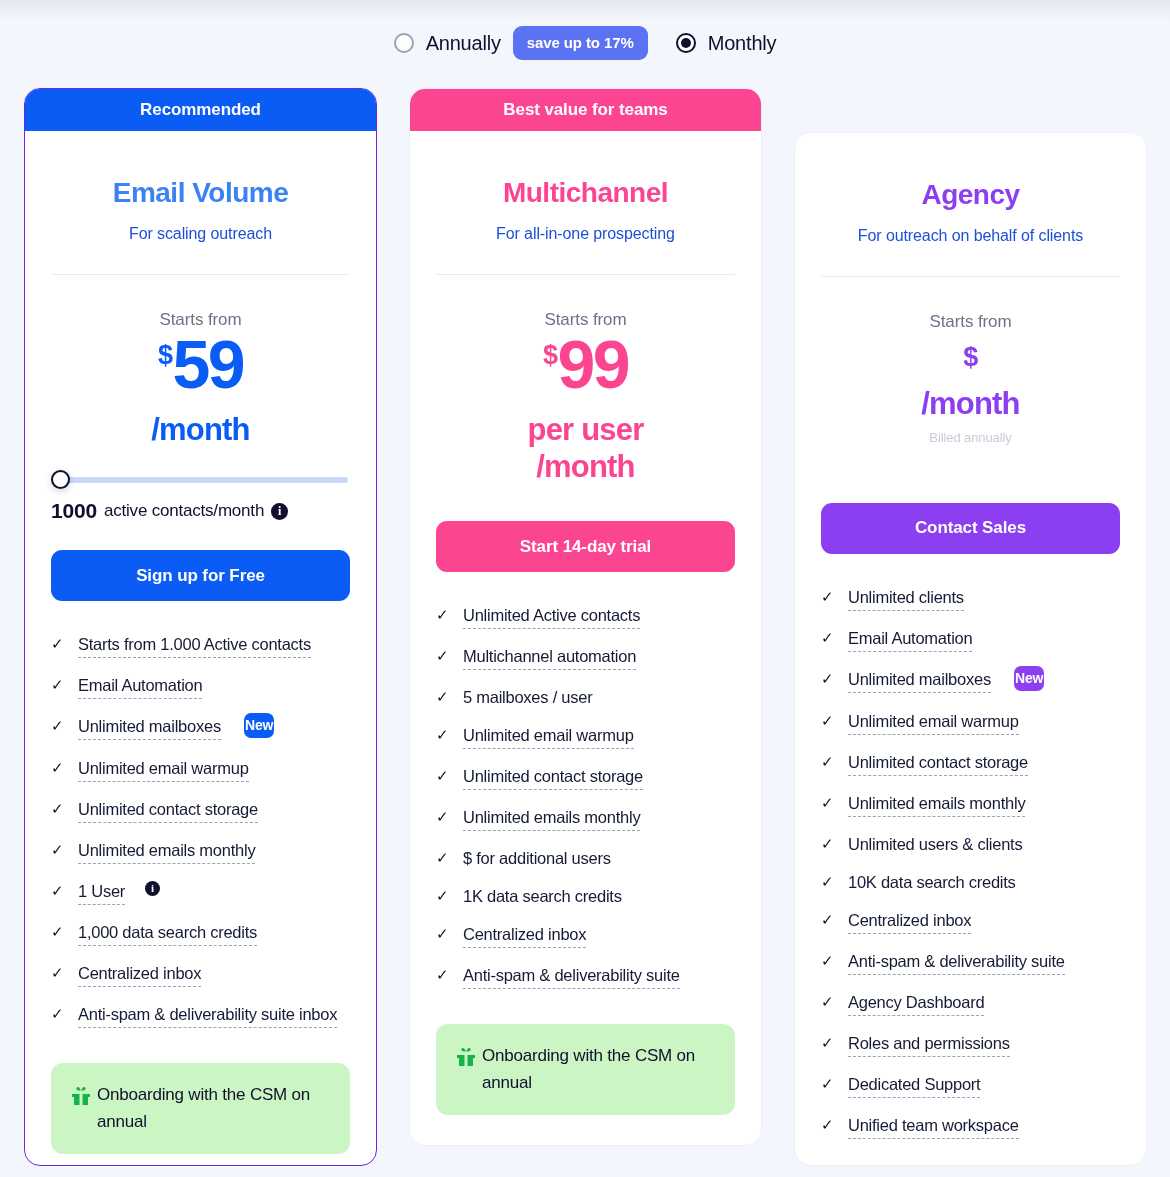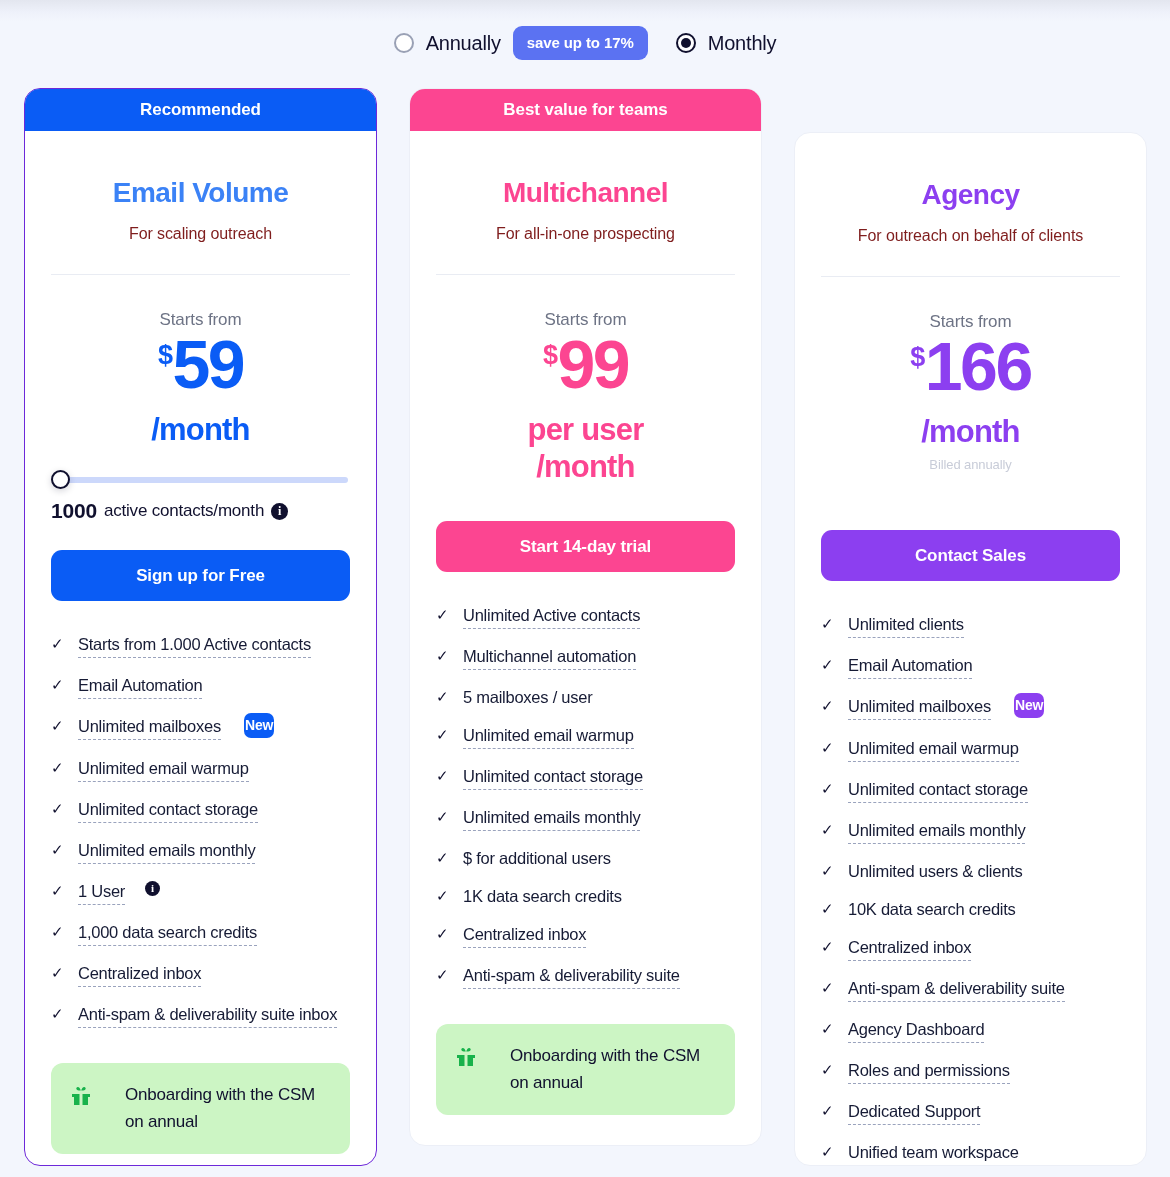--- a/index.html
+++ b/index.html
@@ -147,21 +147,21 @@
     letter-spacing: -0.5px;
     margin-top: 46px;
   }
   .plan-name--blue { color: #3b82f6; }
   .plan-name--pink { color: #fc4591; }
   .plan-name--purple { color: #8c3ff0; }
 
   .plan-tagline {
     text-align: center;
     font-size: 16px;
-    color: #7f1d1d;
+    color: #1d4ed8;
     margin-top: 16px;
     letter-spacing: -0.1px;
   }
 
   .divider {
     height: 1px;
     background: #e9ecf3;
     margin: 31px 0 0 0;
   }
 
@@ -320,21 +320,21 @@
     position: relative;
     top: -3px;
   }
   .badge-new--blue   { background: #0a5cf5; }
   .badge-new--purple { background: #8c3ff0; }
 
   
   .gift-note {
     display: flex;
     align-items: flex-start;
-    gap: 32px;
+    gap: 4px;
     background: #ccf5c4;
     border-radius: 12px;
     padding: 19px 20px 19px 18px;
   }
   .gift-note--volume { margin-top: 35px; }
   .gift-note--multi  { margin-top: 35px; }
   .gift-icon { flex: none; margin-top: 2px; }
   .gift-text {
     font-size: 17px;
     color: #10102e;
@@ -530,21 +530,20 @@
   <div class="card card--agency">
     <div class="card-body">
       <div class="plan-name plan-name--purple">Agency</div>
       <div class="plan-tagline">For outreach on behalf of clients</div>
       <div class="divider"></div>
 
       <div class="price-block">
         <div class="starts-from">Starts from</div>
         <div class="price-row">
           <span class="currency c-purple">$</span>
-          <span class="amount c-purple">166</span>
         </div>
         <div class="period c-purple">/month</div>
         <div class="billed-note">Billed annually</div>
       </div>
 
       <button class="cta cta--purple" style="margin-top:58px;">Contact Sales</button>
 
       <ul class="features">
         <li class="feature">
           <span class="check">✓</span>

